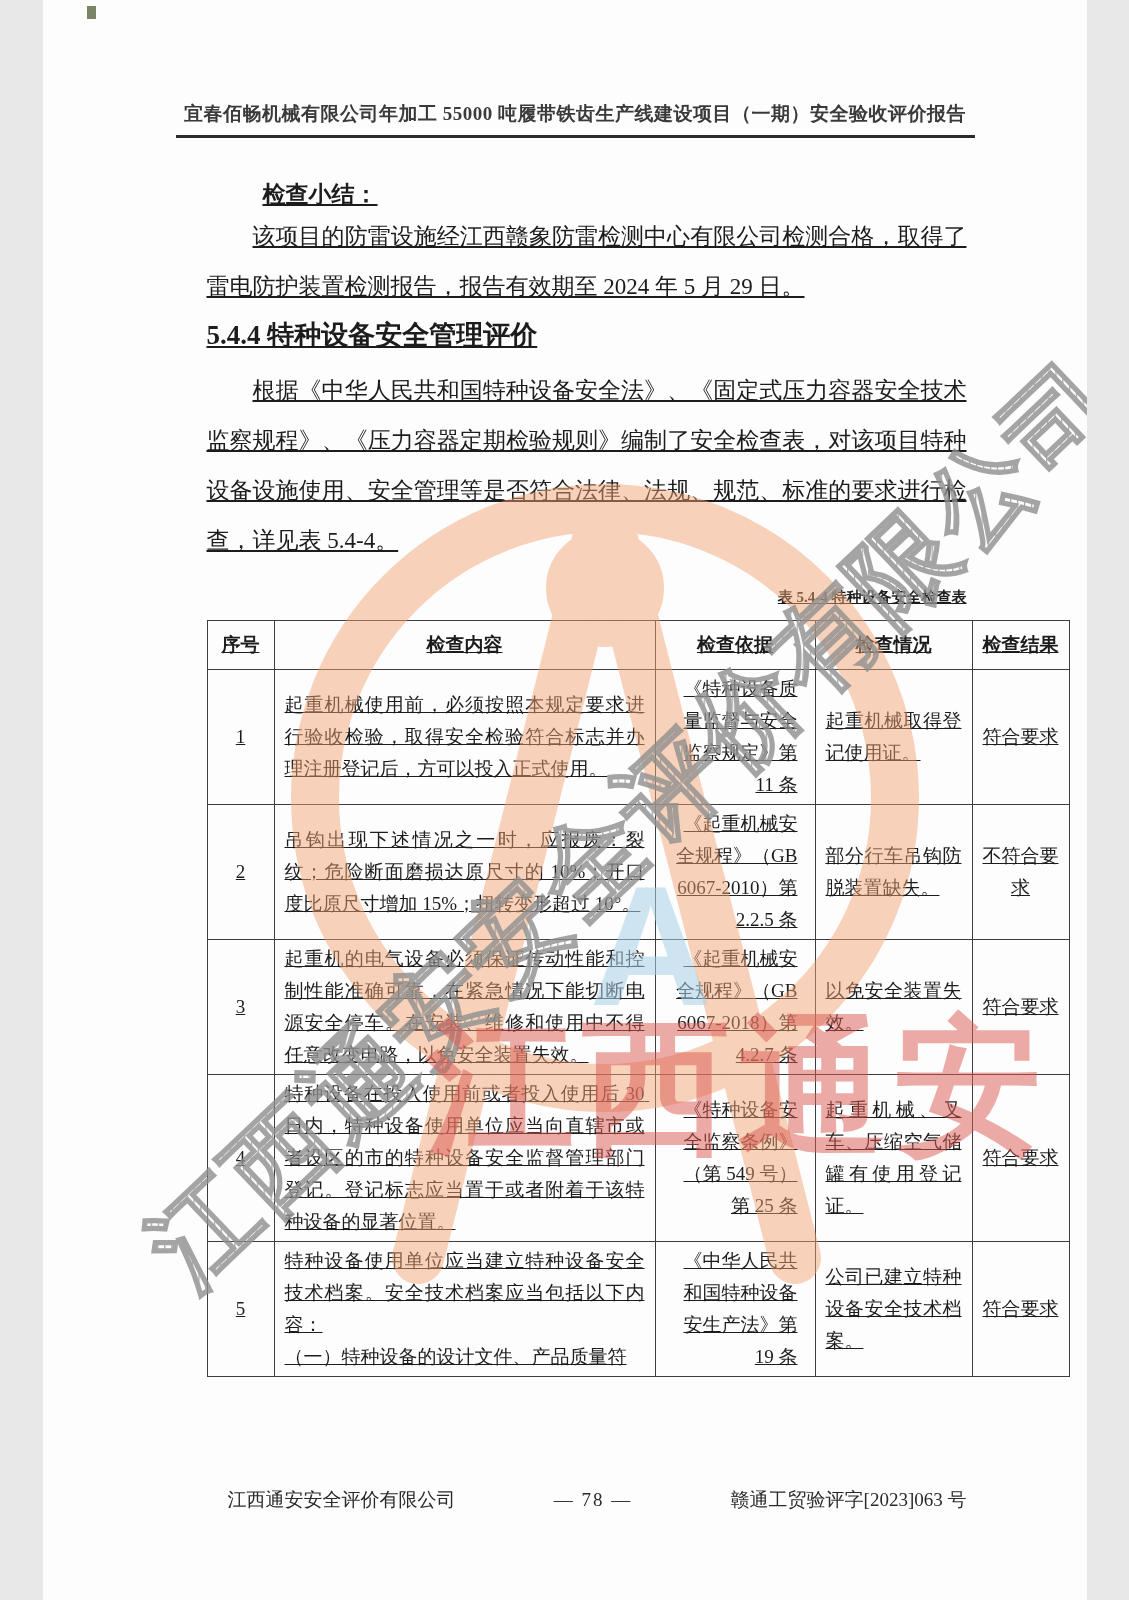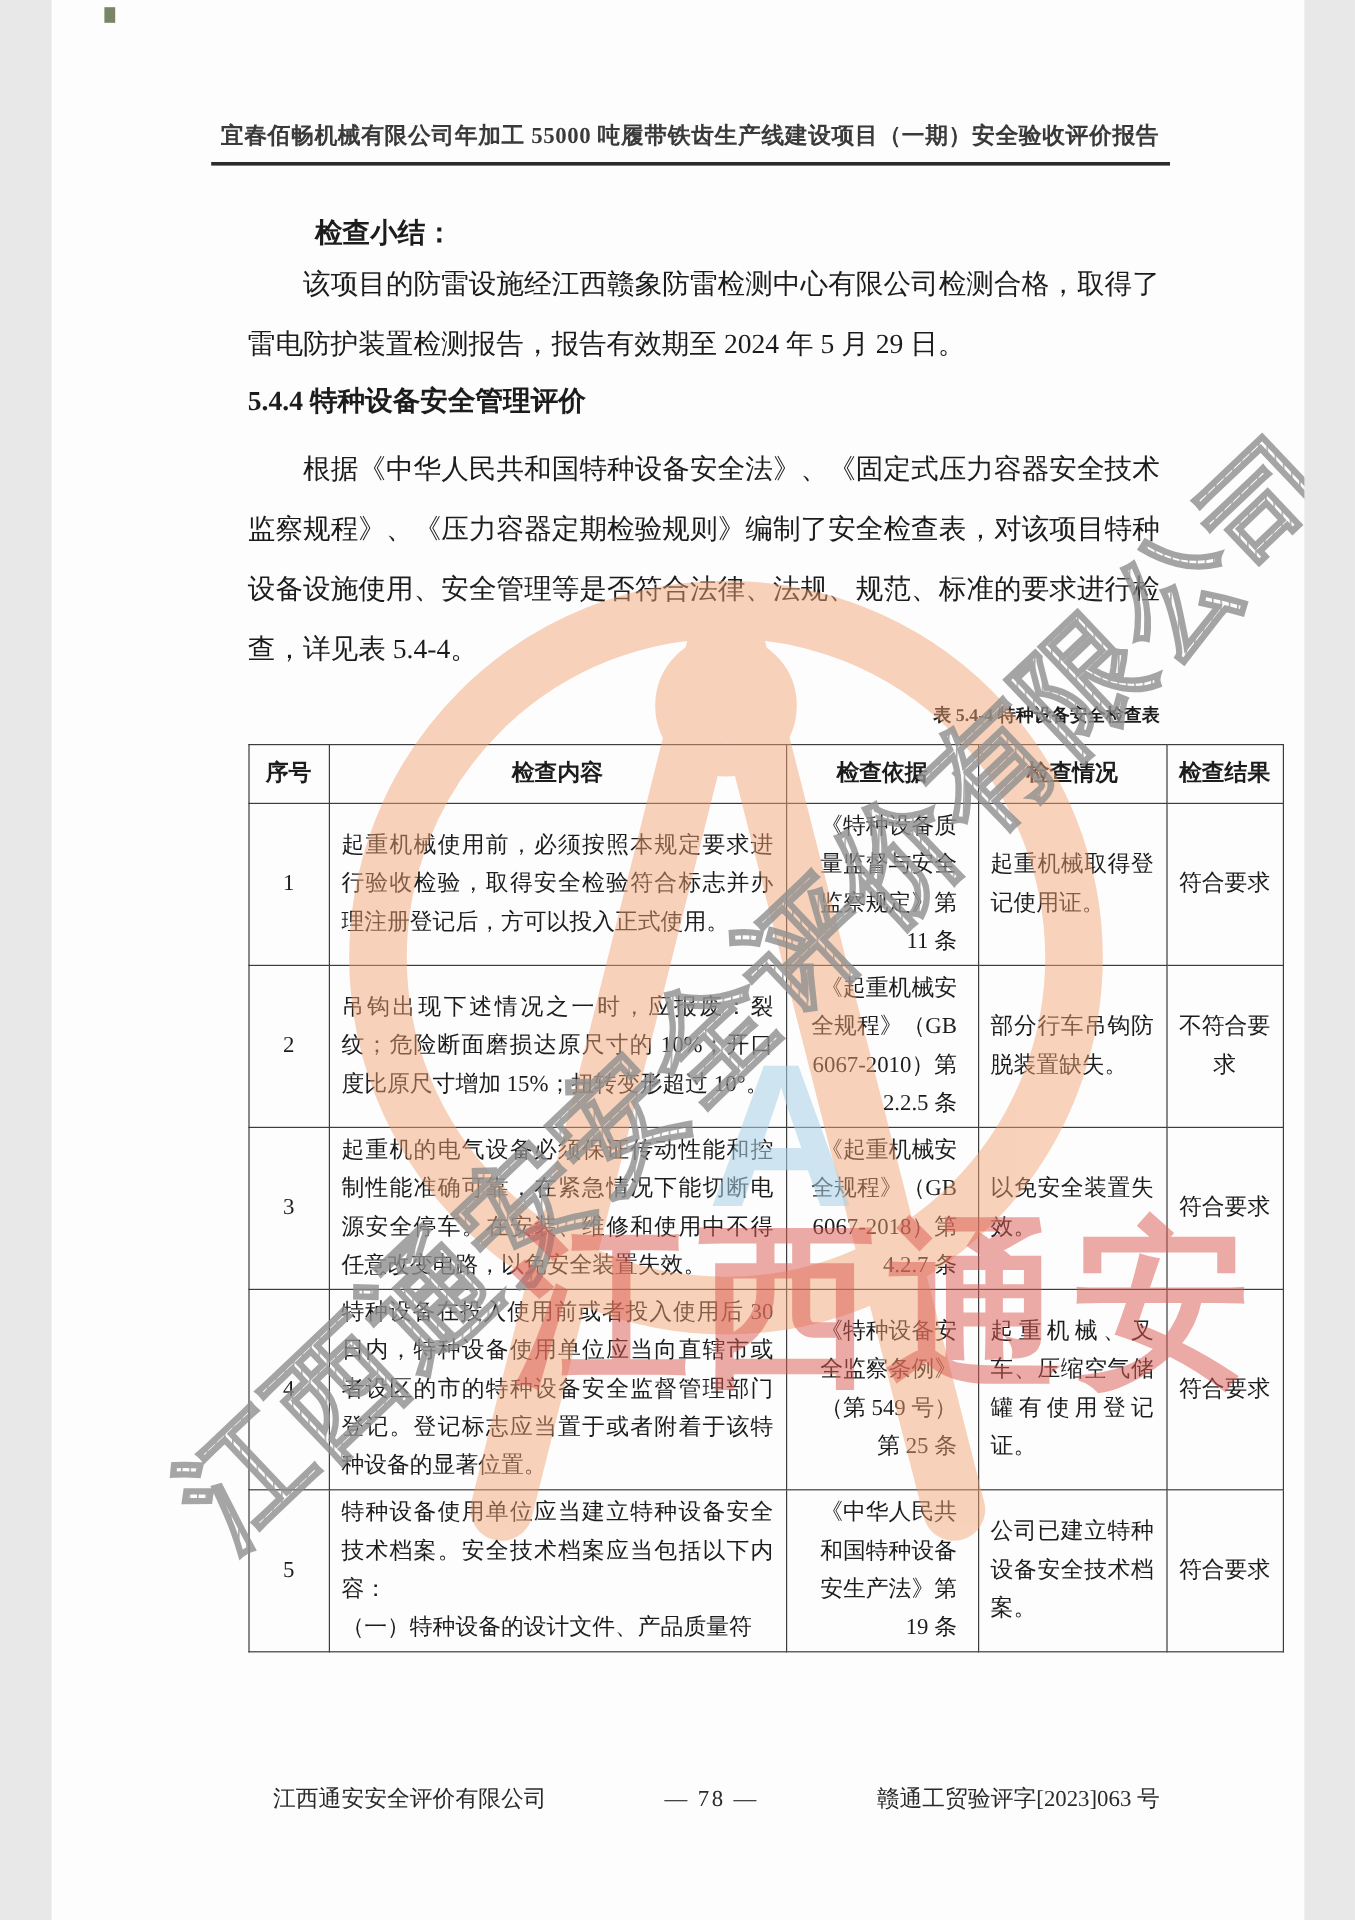--- a/index.html
+++ b/index.html
@@ -24,34 +24,34 @@
     text-align:center;
     font-size:19px;
     font-weight:bold;
     letter-spacing:.5px;
     color:#3a3a3a;
     line-height:27px;
     padding-bottom:8px;
     border-bottom:3px solid #2b2b2b;
   }
 
-  .doc-body{margin:0 120px 0 145px;}
+  .doc-body{margin:0 120px 0 145px;text-decoration:underline;}
 
   .summary-heading{
     margin:40px 0 0 56px;
     font-size:23px;font-weight:bold;line-height:34px;
   }
   .para{
     margin:0;font-size:23px;line-height:50px;
     text-align:justify;text-indent:2em;
   }
   .para.first{margin-top:10px;}
   .section-heading{
     margin:6px 0 0 0;
-    font-size:23px;font-weight:bold;line-height:34px;
+    font-size:27px;font-weight:bold;line-height:34px;
   }
   .para.after-heading{margin-top:14px;}
 
   .table-title{
     margin:16px 0 0 0;
     text-align:right;font-size:15px;font-weight:bold;line-height:30px;
   }
 
   table.check-table{
     margin-top:8px;

